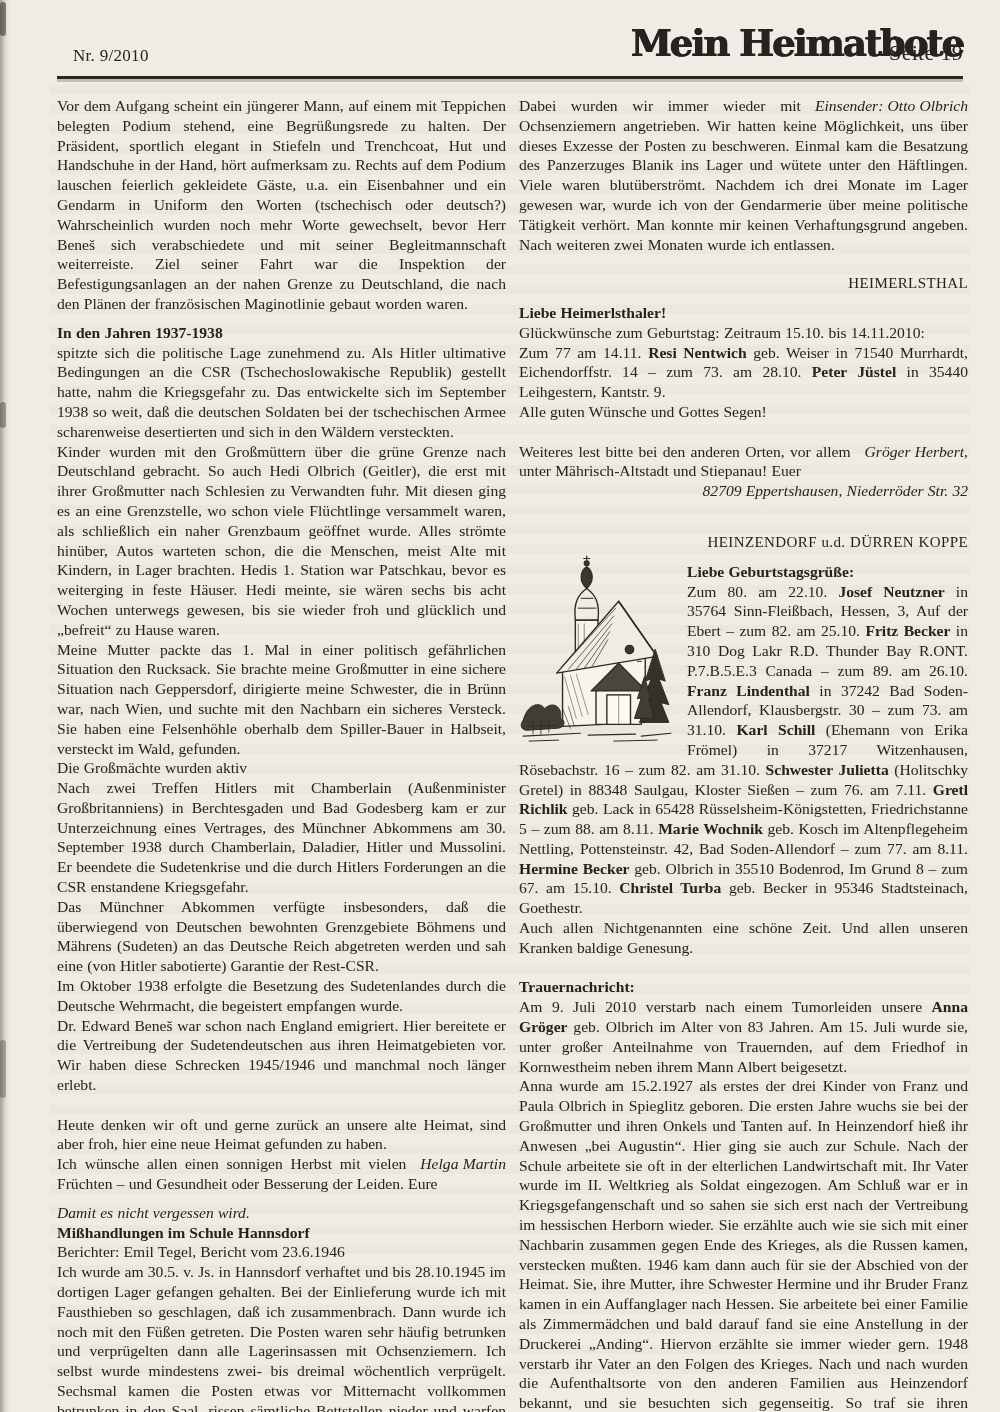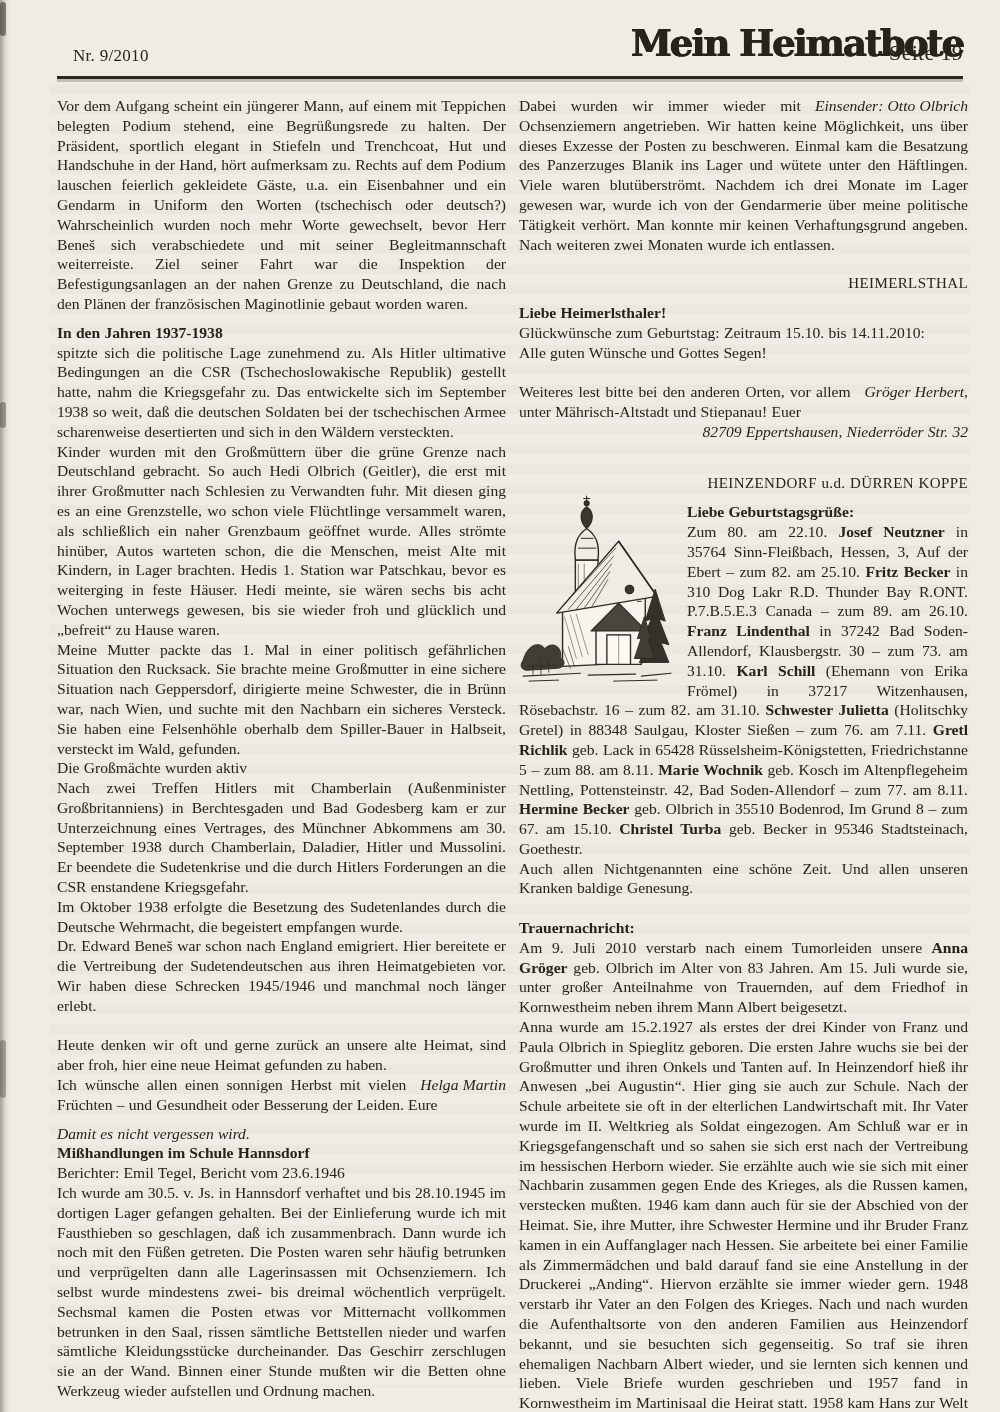--- a/index.html
+++ b/index.html
@@ -71,20 +71,21 @@
 
     <div class="col">
       <p>Vor dem Aufgang scheint ein jüngerer Mann, auf einem mit Teppichen belegten Podium stehend, eine Begrüßungsrede zu halten. Der Präsident, sportlich elegant in Stiefeln und Trenchcoat, Hut und Handschuhe in der Hand, hört aufmerksam zu. Rechts auf dem Podium lauschen feierlich gekleidete Gäste, u.a. ein Eisenbahner und ein Gendarm in Uniform den Worten (tschechisch oder deutsch?) Wahrscheinlich wurden noch mehr Worte gewechselt, bevor Herr Beneš sich verabschiedete und mit seiner Begleitmannschaft weiterreiste. Ziel seiner Fahrt war die Inspektion der Befestigungsanlagen an der nahen Grenze zu Deutschland, die nach den Plänen der französischen Maginotlinie gebaut worden waren.</p>
 
       <p class="b gap-sm">In den Jahren 1937-1938</p>
       <p>spitzte sich die politische Lage zunehmend zu. Als Hitler ultimative Bedingungen an die CSR (Tschechoslowakische Republik) gestellt hatte, nahm die Kriegsgefahr zu. Das entwickelte sich im September 1938 so weit, daß die deutschen Soldaten bei der tschechischen Armee scharenweise desertierten und sich in den Wäldern versteckten.</p>
       <p>Kinder wurden mit den Großmüttern über die grüne Grenze nach Deutschland gebracht. So auch Hedi Olbrich (Geitler), die erst mit ihrer Großmutter nach Schlesien zu Verwandten fuhr. Mit diesen ging es an eine Grenzstelle, wo schon viele Flüchtlinge versammelt waren, als schließlich ein naher Grenzbaum geöffnet wurde. Alles strömte hinüber, Autos warteten schon, die die Menschen, meist Alte mit Kindern, in Lager brachten. Hedis 1. Station war Patschkau, bevor es weiterging in feste Häuser. Hedi meinte, sie wären sechs bis acht Wochen unterwegs gewesen, bis sie wieder froh und glücklich und „befreit“ zu Hause waren.</p>
       <p>Meine Mutter packte das 1. Mal in einer politisch gefährlichen Situation den Rucksack. Sie brachte meine Großmutter in eine sichere Situation nach Geppersdorf, dirigierte meine Schwester, die in Brünn war, nach Wien, und suchte mit den Nachbarn ein sicheres Versteck. Sie haben eine Felsenhöhle oberhalb dem Spiller-Bauer in Halbseit, versteckt im Wald, gefunden.</p>
       <p>Die Großmächte wurden aktiv</p>
       <p>Nach zwei Treffen Hitlers mit Chamberlain (Außenminister Großbritanniens) in Berchtesgaden und Bad Godesberg kam er zur Unterzeichnung eines Vertrages, des Münchner Abkommens am 30. September 1938 durch Chamberlain, Daladier, Hitler und Mussolini. Er beendete die Sudetenkrise und die durch Hitlers Forderungen an die CSR enstandene Kriegsgefahr.</p>
+      <p>Das Münchner Abkommen verfügte insbesonders, daß die überwiegend von Deutschen bewohnten Grenzgebiete Böhmens und Mährens (Sudeten) an das Deutsche Reich abgetreten werden und sah eine (von Hitler sabotierte) Garantie der Rest-CSR.</p>
       <p>Im Oktober 1938 erfolgte die Besetzung des Sudetenlandes durch die Deutsche Wehrmacht, die begeistert empfangen wurde.</p>
       <p>Dr. Edward Beneš war schon nach England emigriert. Hier bereitete er die Vertreibung der Sudetendeutschen aus ihren Heimatgebieten vor. Wir haben diese Schrecken 1945/1946 und manchmal noch länger erlebt.</p>
 
       <p class="gap">Heute denken wir oft und gerne zurück an unsere alte Heimat, sind aber froh, hier eine neue Heimat gefunden zu haben.</p>
       <p>
         <span class="sig">Helga Martin</span><span>Ich wünsche allen einen sonnigen Herbst mit vielen Früchten – und Gesundheit oder Besserung der Leiden. Eure</span>
       </p>
 
       <p class="i gap-sm">Damit es nicht vergessen wird.</p>
       <p class="b">Mißhandlungen im Schule Hannsdorf</p>
@@ -93,20 +94,21 @@
     </div>
 
     <div class="col">
       <p>
         <span class="sig">Einsender: Otto Olbrich</span><span>Dabei wurden wir immer wieder mit Ochsenziemern angetrieben. Wir hatten keine Möglichkeit, uns über dieses Exzesse der Posten zu beschweren. Einmal kam die Besatzung des Panzerzuges Blanik ins Lager und wütete unter den Häftlingen. Viele waren blutüberströmt. Nachdem ich drei Monate im Lager gewesen war, wurde ich von der Gendarmerie über meine politische Tätigkeit verhört. Man konnte mir keinen Verhaftungsgrund angeben. Nach weiteren zwei Monaten wurde ich entlassen.</span>
       </p>
 
       <p class="section-title gap">HEIMERLSTHAL</p>
       <p class="b gap-sm">Liebe Heimerlsthaler!</p>
       <p>Glückwünsche zum Geburtstag: Zeitraum 15.10. bis 14.11.2010:</p>
+      <p><span>Zum 77 am 14.11. </span><span class="b">Resi Nentwich</span><span> geb. Weiser in 71540 Murrhardt, Eichendorffstr. 14 – zum 73. am 28.10. </span><span class="b">Peter Jüstel</span><span> in 35440 Leihgestern, Kantstr. 9.</span></p>
       <p>Alle guten Wünsche und Gottes Segen!</p>
 
       <p class="gap">
         <span class="sig">Gröger Herbert,</span><span>Weiteres lest bitte bei den anderen Orten, vor allem unter Mährisch-Altstadt und Stiepanau! Euer</span>
       </p>
       <p class="right i">82709 Eppertshausen, Niederröder Str. 32</p>
 
       <p class="section-title gap-lg">HEINZENDORF u.d. DÜRREN KOPPE</p>
 
       <div class="church">

